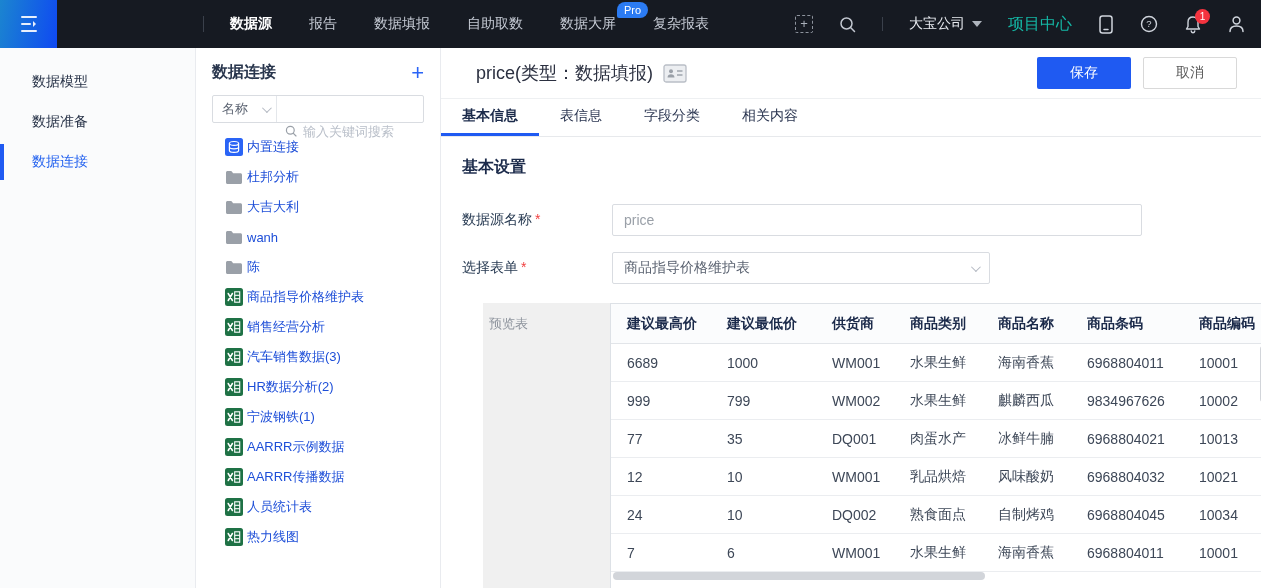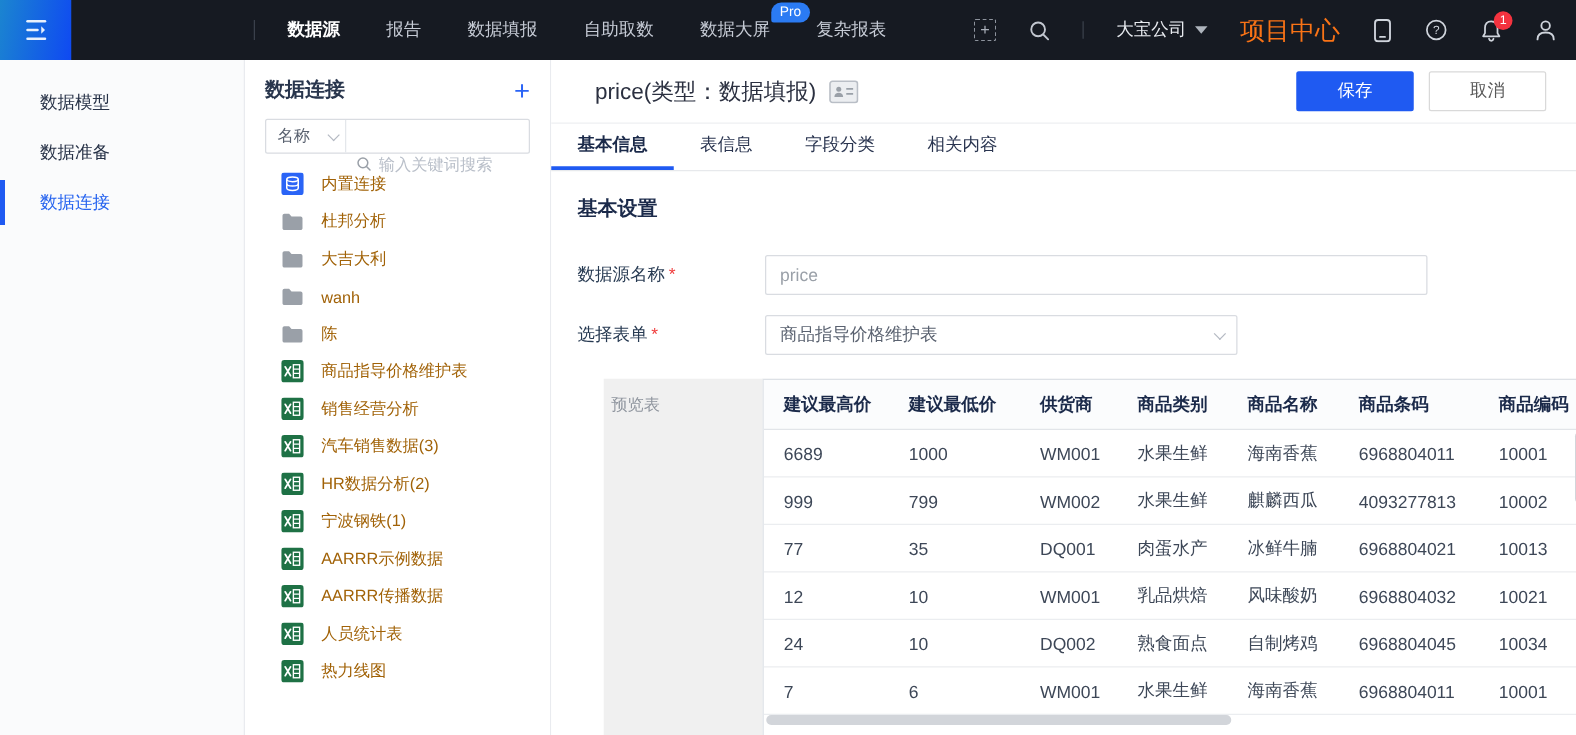--- a/index.html
+++ b/index.html
@@ -18,21 +18,21 @@
     background:#2b7bf3; color:#fff; font-size:11px; line-height:16px; padding:0 7px;
     border-radius:8px 8px 8px 2px; font-weight:normal; }
   .topbar-right { margin-left:auto; display:flex; align-items:center; gap:26px; padding-right:16px; }
   .tb-icon { display:flex; align-items:center; justify-content:center; cursor:pointer; }
   .dashsq { width:18px; height:18px; border:1px dashed #8d939d; border-radius:2px;
     color:#aab0ba; font-size:13px; line-height:16px; text-align:center; }
   .tb-divider { width:1px; height:14px; background:#3a404b; }
   .company { color:#e8ebf0; font-size:14px; display:flex; align-items:center; gap:7px; cursor:pointer; }
   .caret { width:0; height:0; border-left:5px solid transparent; border-right:5px solid transparent;
     border-top:6px solid #aeb4bd; }
-  .proj { color:#f97316; font-size:20px; cursor:pointer; }
+  .proj { color:#14b8a6; font-size:16px; cursor:pointer; }
   .bell-wrap { position:relative; }
   .notif-badge { position:absolute; top:-6px; right:-8px; min-width:15px; height:15px;
     background:#f4333f; color:#fff; border-radius:8px; font-size:10px; line-height:15px;
     text-align:center; padding:0 3px; }
 
   
   .page { display:flex; height:540px; }
 
   
   .sidebar { width:196px; flex:none; background:#fafbfc; border-right:1px solid #e9ebef; padding-top:14px; }
@@ -51,22 +51,22 @@
     display:flex; align-items:center; }
   .filter-seg { width:64px; flex:none; display:flex; align-items:center; justify-content:space-between;
     padding:0 7px 0 9px; color:#5a6270; font-size:13px; cursor:pointer; border-right:1px solid #e4e7eb; height:100%; }
   .chev { width:7px; height:7px; border-right:1.4px solid #b4b9c2; border-bottom:1.4px solid #b4b9c2;
     transform:rotate(45deg) translateY(-2px); flex:none; }
   .search-seg { flex:1; display:flex; align-items:center; gap:6px; padding:0 8px;margin-top:44px; }
   .search-seg input { border:none; outline:none; width:100%; font-size:13px; color:#333;
     font-family:"Liberation Sans",sans-serif; }
   .search-seg input::placeholder { color:#b9bfc9; }
   .tree-list { margin-top:9px; }
-  .tree-item { height:30px; display:flex; align-items:center; gap:14px; padding-left:13px;
-    font-size:13px; color:#a16207; cursor:pointer; white-space:nowrap; }
+  .tree-item { height:30px; display:flex; align-items:center; gap:4px; padding-left:13px;
+    font-size:13px; color:#1d4ed8; cursor:pointer; white-space:nowrap; }
   .tree-item .ticon { display:none; width:18px; height:18px; flex:none; align-items:center; justify-content:center; }
   .tree-item.icon-connection .ticon.connection { display:flex; }
   .tree-item.icon-folder .ticon.folder { display:flex; }
   .tree-item.icon-excel .ticon.excel { display:flex; }
 
   
   .main { flex:1; display:flex; flex-direction:column; background:#fff; min-width:0; }
   .main-header { height:51px; display:flex; align-items:center; padding:0 24px 0 35px;
     border-bottom:1px solid #eef0f2; }
   .page-title { font-size:18px; color:#2b3040; }
@@ -472,21 +472,21 @@
                 <div class="td" style="width: 89px;">海南香蕉</div>
                 <div class="td" style="width: 112px;">6968804011</div>
                 <div class="td" style="width: 87px;">10001</div>
               </div>
               <div class="tr">
                 <div class="td" style="width: 100px;">999</div>
                 <div class="td" style="width: 105px;">799</div>
                 <div class="td" style="width: 78px;">WM002</div>
                 <div class="td" style="width: 88px;">水果生鲜</div>
                 <div class="td" style="width: 89px;">麒麟西瓜</div>
-                <div class="td" style="width: 112px;">4093277813</div>
+                <div class="td" style="width: 112px;">9834967626</div>
                 <div class="td" style="width: 87px;">10002</div>
               </div>
               <div class="tr">
                 <div class="td" style="width: 100px;">77</div>
                 <div class="td" style="width: 105px;">35</div>
                 <div class="td" style="width: 78px;">DQ001</div>
                 <div class="td" style="width: 88px;">肉蛋水产</div>
                 <div class="td" style="width: 89px;">冰鲜牛腩</div>
                 <div class="td" style="width: 112px;">6968804021</div>
                 <div class="td" style="width: 87px;">10013</div>

